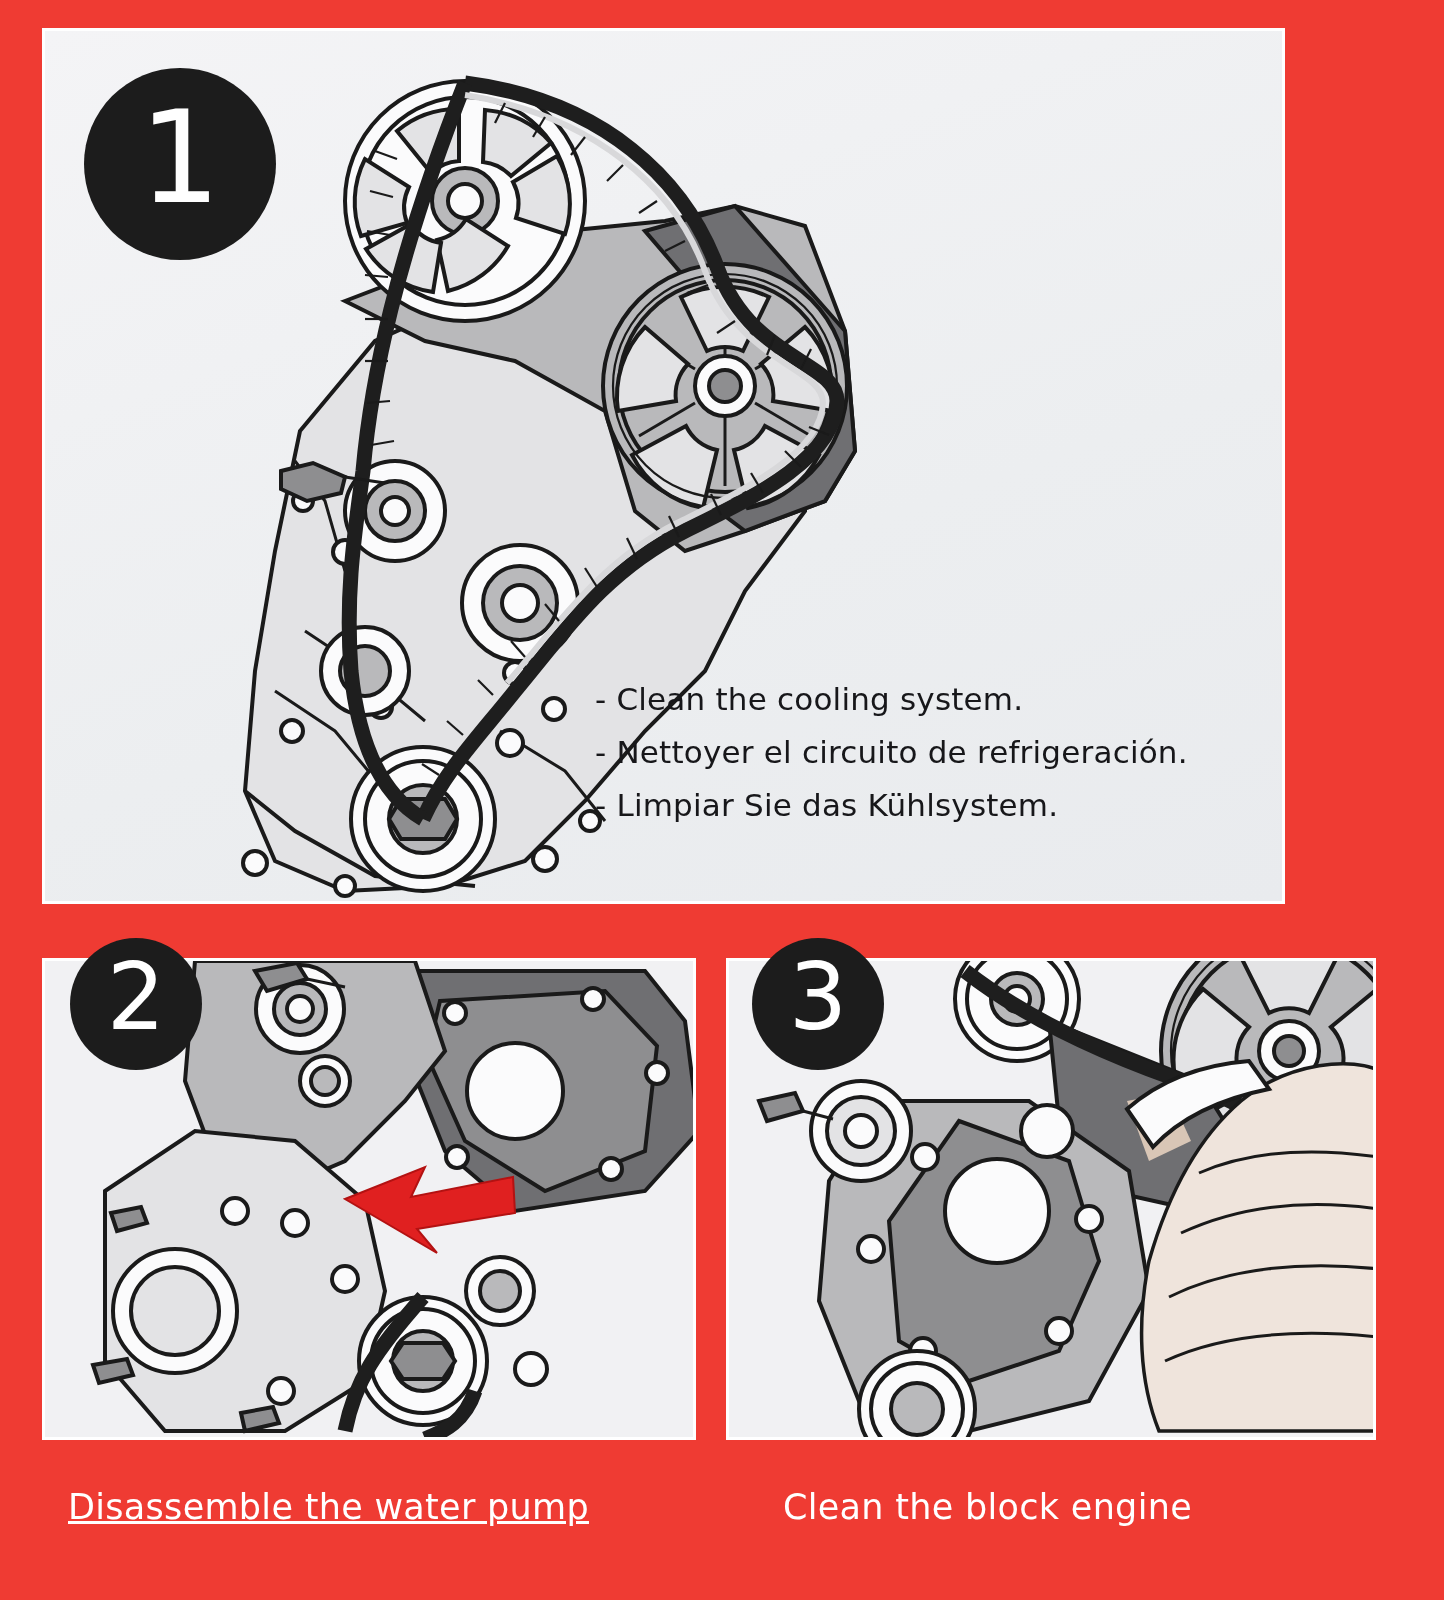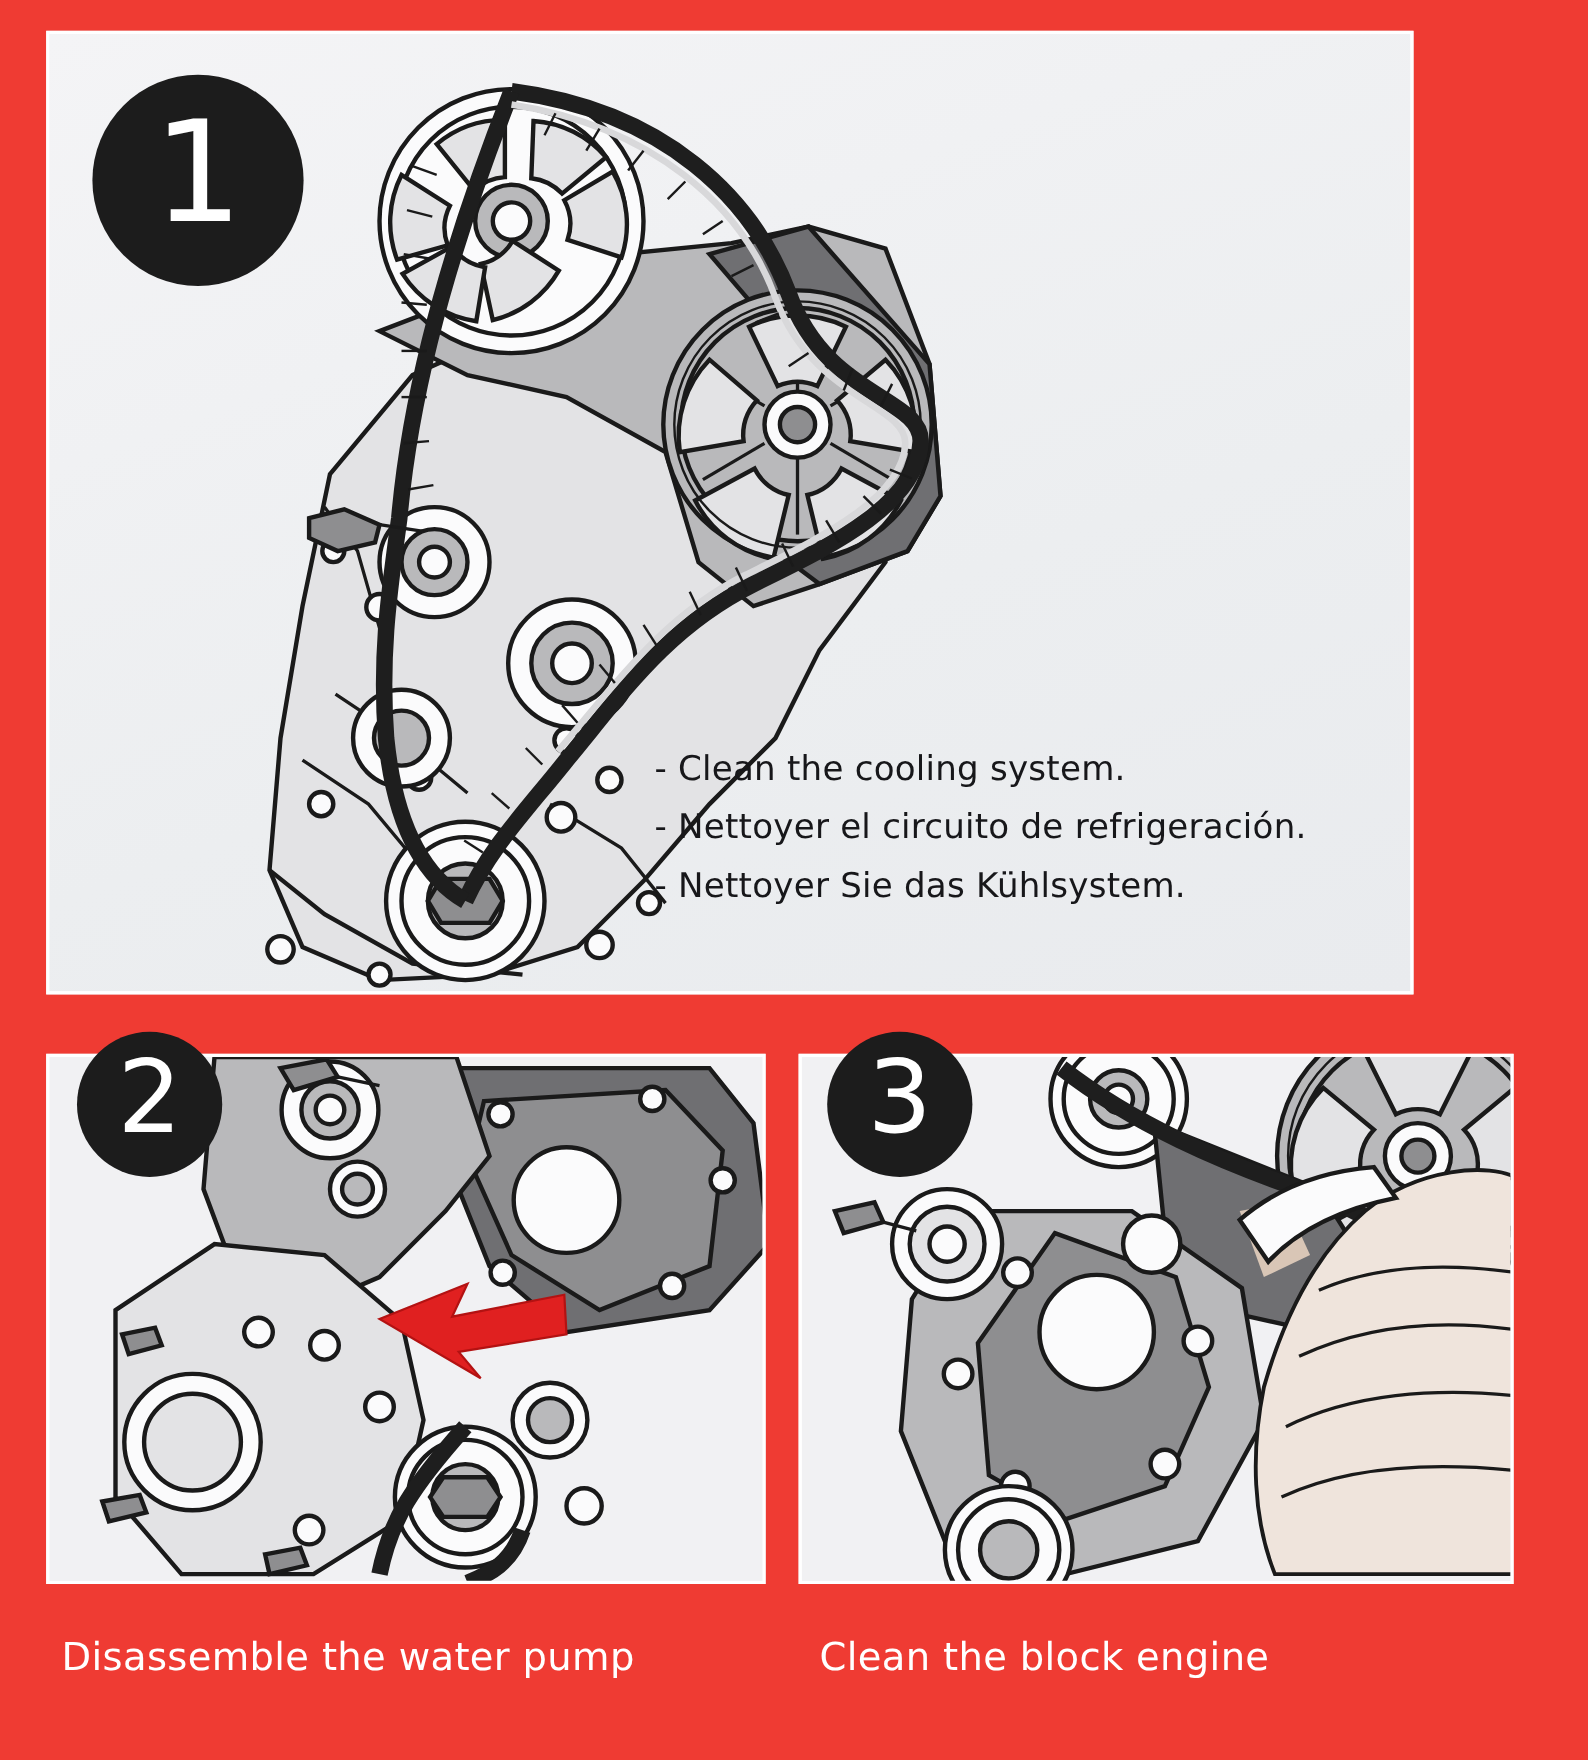--- a/index.html
+++ b/index.html
@@ -121,22 +121,22 @@
 
   
   .caption {
     position: absolute;
     font-family: "DejaVu Sans", sans-serif;
     font-size: 35px;
     color: #ffffff;
     letter-spacing: 0.3px;
     white-space: nowrap;
   }
-  .caption-2 { left: 56px; top: 1487px; }
-  .caption-3 { left: 745px; top: 1487px; }
+  .caption-2 { left: 68px; top: 1487px; text-decoration: underline; }
+  .caption-3 { left: 783px; top: 1487px; }
 
   
   svg { display: block; }
   .ln  { fill: none; stroke: #1a1a1a; stroke-width: 4; }
   .ln2 { fill: none; stroke: #1a1a1a; stroke-width: 3; }
   .lnt { fill: none; stroke: #1a1a1a; stroke-width: 2.2; }
   .fill-lt { fill: #e3e3e5; stroke: #1a1a1a; stroke-width: 4; }
   .fill-md { fill: #b9b9bb; stroke: #1a1a1a; stroke-width: 4; }
   .fill-dk { fill: #8e8e90; stroke: #1a1a1a; stroke-width: 4; }
   .fill-xdk{ fill: #6f6f72; stroke: #1a1a1a; stroke-width: 4; }
@@ -266,21 +266,21 @@
         </g>
 
         <path class="fill-dk" d="M236 440 L268 432 L300 446 L296 462 L262 470 L236 458 Z"></path>
         <path class="ln2" d="M300 446 L340 452"></path>
       </svg>
     </div>
 
     <div class="instructions">
       <div class="line">- Clean the cooling system.</div>
       <div class="line">- Nettoyer el circuito de refrigeración.</div>
-      <div class="line">- Nettoyer Sie das Kühlsystem.</div>
+      <div class="line">- Limpiar Sie das Kühlsystem.</div>
     </div>
   </div>
 
   <div class="badge badge-1">
     <span class="badge-inner">1</span>
   </div>
 
   <div class="panel2">
     <svg width="654" height="482" viewBox="0 0 654 482">
       <rect x="0" y="0" width="654" height="482" fill="#f1f1f3"></rect>

